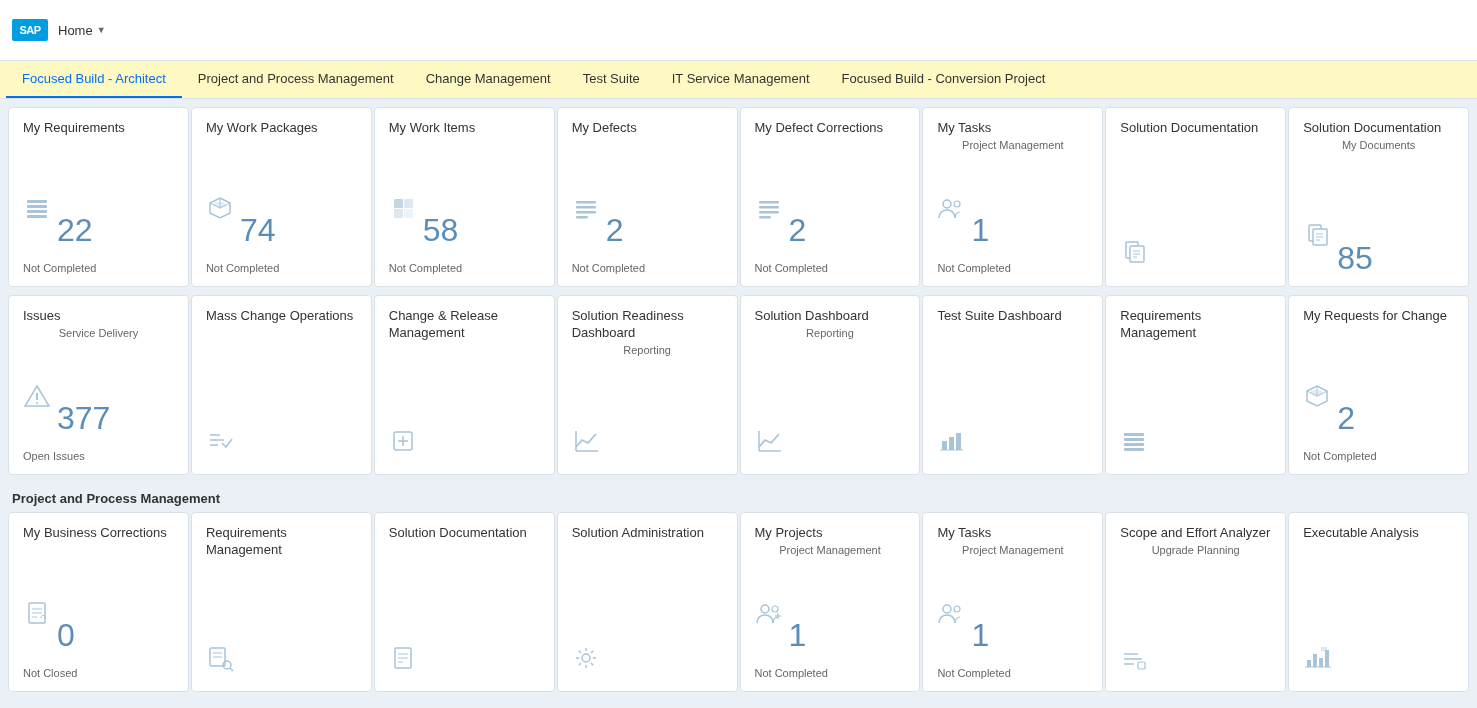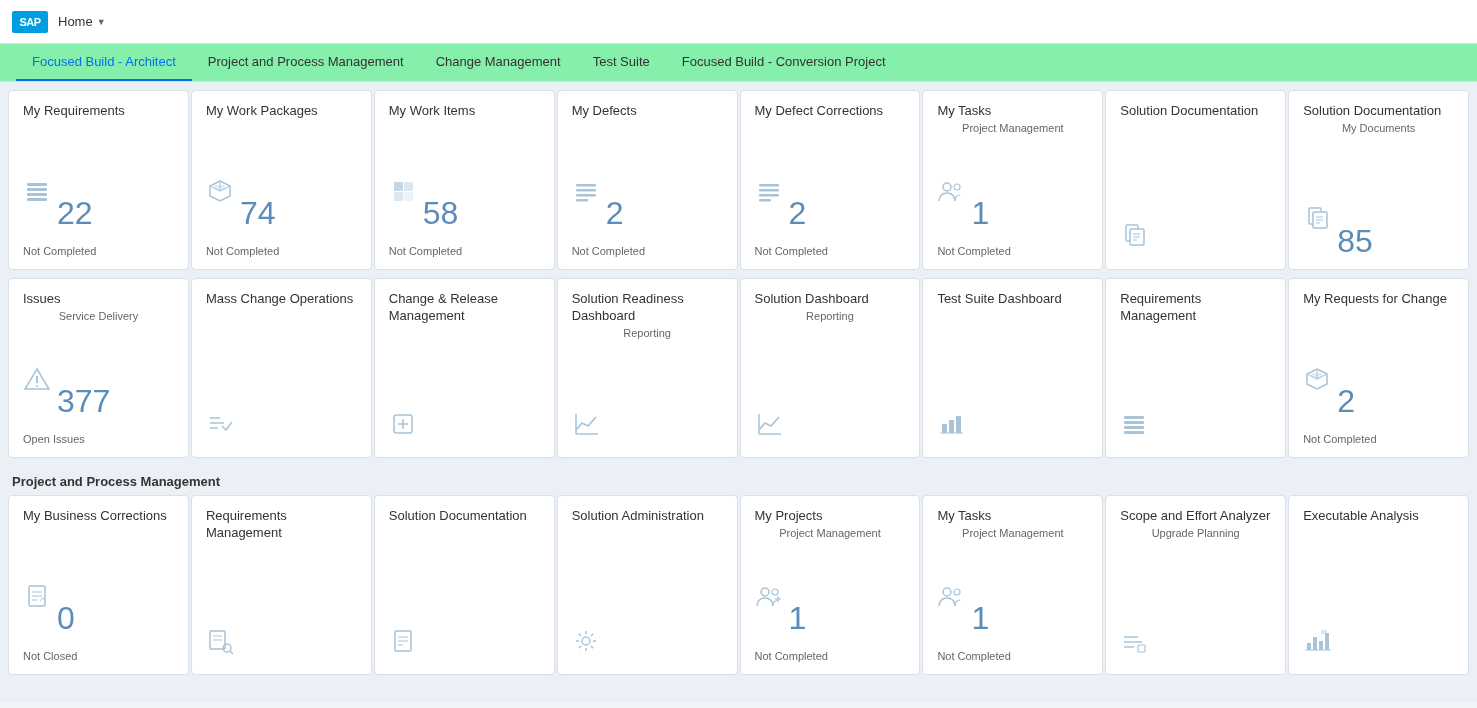--- a/index.html
+++ b/index.html
@@ -1,26 +1,26 @@
 <!DOCTYPE html>
 <html><head>
   <meta charset="utf-8">
   <style>
     * { box-sizing: border-box; margin: 0; padding: 0; }
     body { font-family: "72", Arial, sans-serif; font-size: 13px; background: #f0f4f8; color: #333; }
 
     
-    .header { background: #fff; display: flex; align-items: center; padding: 4px 12px; height: 44px; border-bottom: 1px solid #d9e0e8; }
+    .header { background: #fff; display: flex; align-items: center; padding: 4px 12px; height: 61px; border-bottom: 1px solid #d9e0e8; }
     .sap-logo { width: 36px; height: 22px; background: #009de0; display: flex; align-items: center; justify-content: center; border-radius: 2px; margin-right: 10px; }
     .sap-logo span { color: #fff; font-weight: 900; font-size: 11px; letter-spacing: -0.5px; }
     .home-menu { font-size: 13px; color: #333; cursor: pointer; display: flex; align-items: center; gap: 4px; }
     .home-menu .arrow { font-size: 9px; color: #666; }
 
     
-    .nav-tabs { background: #86efac; border-bottom: 1px solid #d9e0e8; display: flex; padding: 0 16px; overflow-x: auto; }
+    .nav-tabs { background: #fef9c3; border-bottom: 1px solid #d9e0e8; display: flex; padding: 0 6px; overflow-x: auto; }
     .nav-tab { padding: 10px 16px; font-size: 13px; color: #333; cursor: pointer; white-space: nowrap; border-bottom: 2px solid transparent; }
     .nav-tab.active { border-bottom: 2px solid #0070f2; color: #0070f2; font-weight: 500; }
 
     
     .main { padding: 8px; background: #eaf0f6; min-height: calc(100vh - 88px); }
 
     
     .section-title { font-size: 13px; color: #333; font-weight: 600; padding: 8px 4px 6px 4px; }
 
     
@@ -50,20 +50,21 @@
     <span>Home</span>
     <span class="arrow">▼</span>
   </div>
 </div>
 
 <div class="nav-tabs" id="nav-tabs-container">
     <div class="nav-tab active">Focused Build - Architect</div>
     <div class="nav-tab">Project and Process Management</div>
     <div class="nav-tab">Change Management</div>
     <div class="nav-tab">Test Suite</div>
+    <div class="nav-tab">IT Service Management</div>
     <div class="nav-tab">Focused Build - Conversion Project</div>
   </div>
 
 <div class="main">
 
   <div class="tile-grid" id="tile-grid-row1">
       <div class="tile">
         <div class="tile-title">My Requirements</div>
         <div class="tile-body">
           <div class="tile-number-row">

